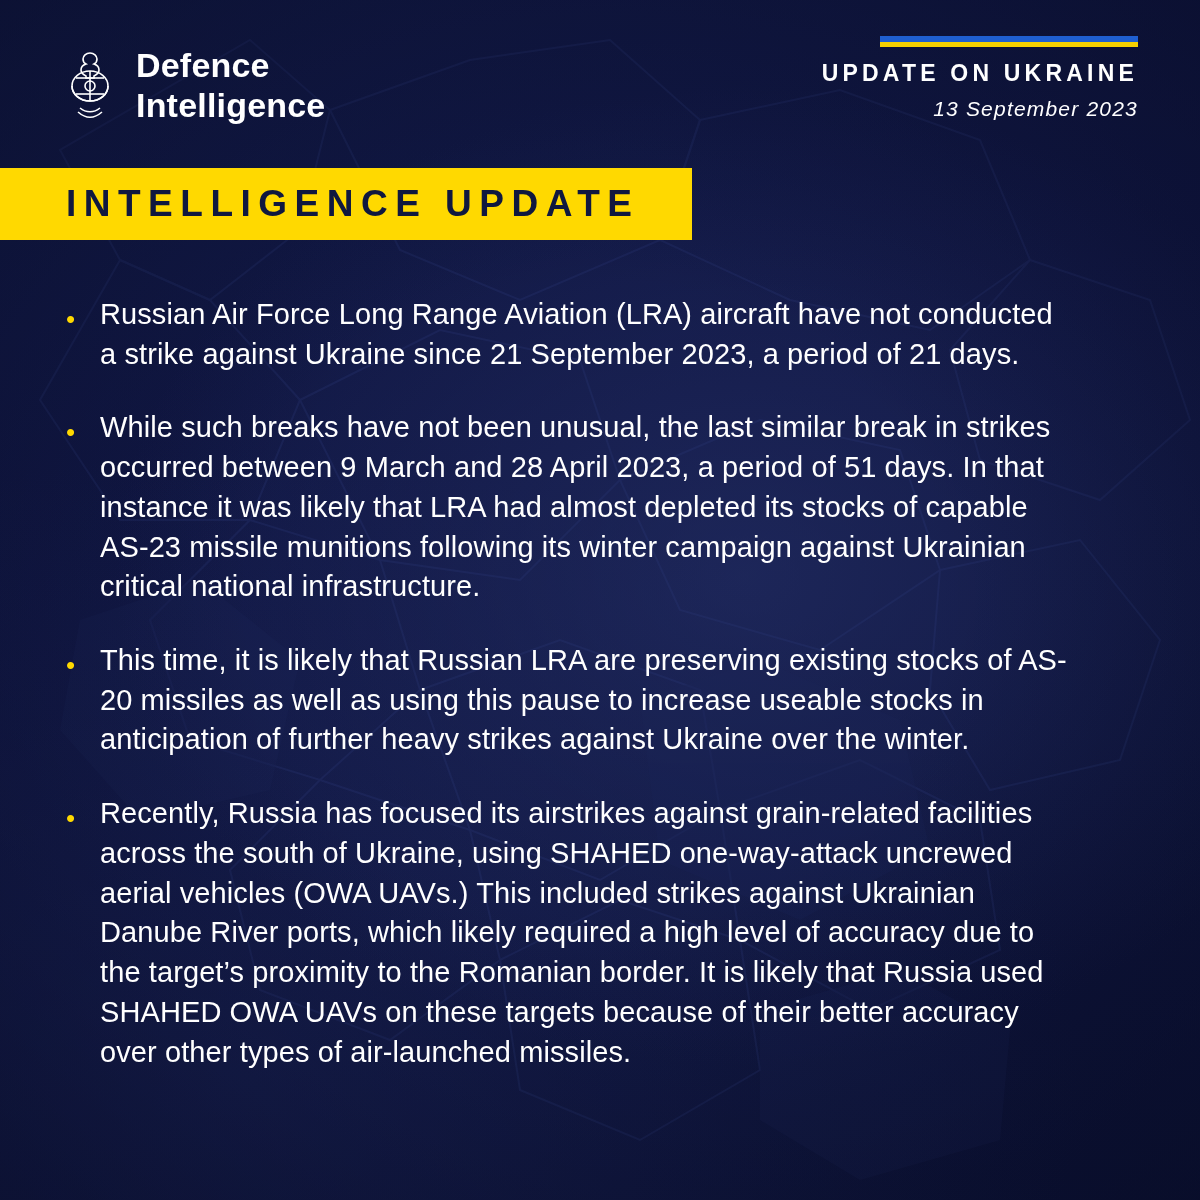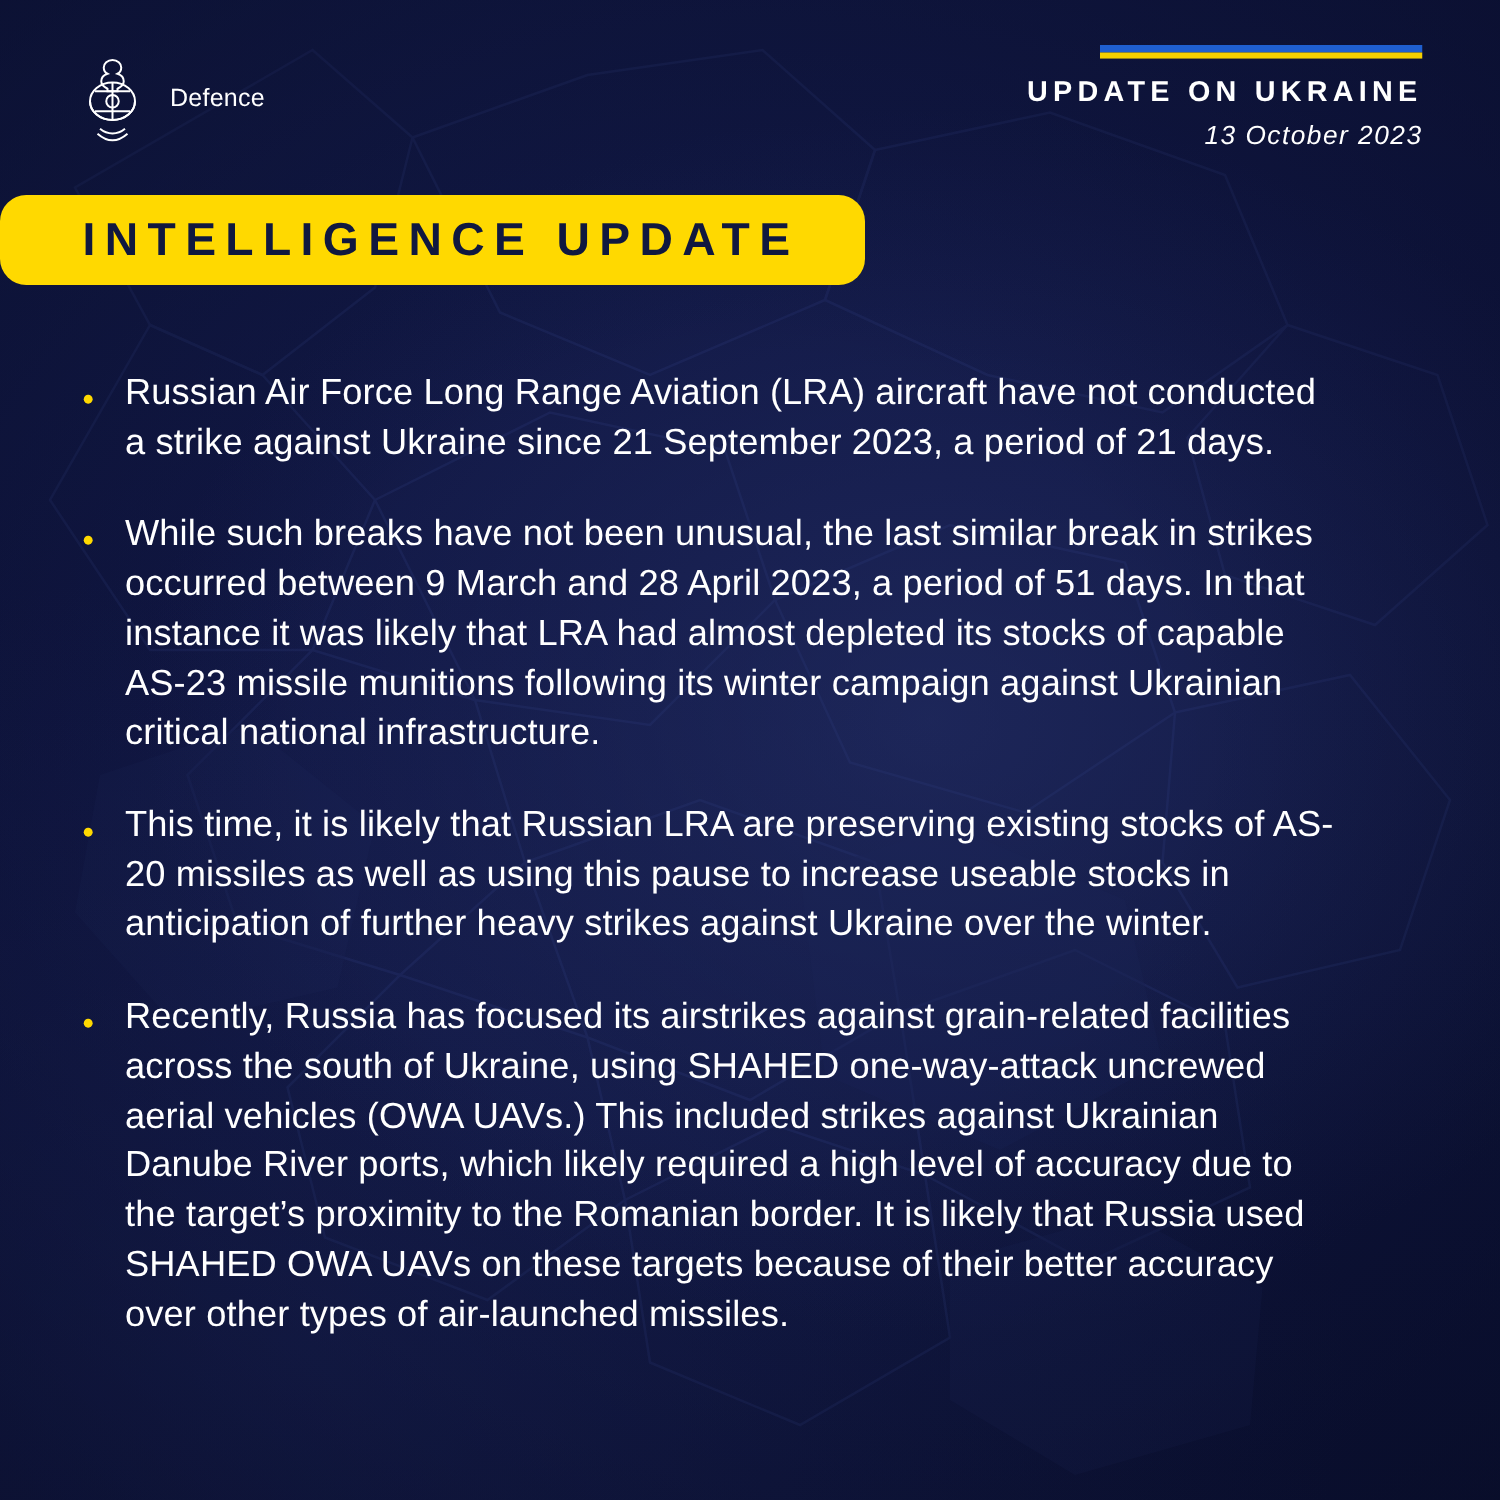--- a/index.html
+++ b/index.html
@@ -48,23 +48,23 @@
     display: flex;
     align-items: center;
     gap: 18px;
   }
   .crest {
     width: 56px;
     height: 70px;
     flex: none;
   }
   .brand-text {
-    font-size: 20px;
+    font-size: 34px;
     line-height: 1.18;
-    font-weight: normal;
+    font-weight: bold;
     letter-spacing: 0.2px;
     color: #ffffff;
   }
   .flagbar {
     position: absolute;
     right: 62px;
     top: 36px;
     width: 258px;
     height: 11px;
     display: flex;
@@ -91,27 +91,26 @@
     font-size: 21px;
     font-style: italic;
     letter-spacing: 1.2px;
     color: #ffffff;
   }
 
   
   .banner {
     position: absolute;
     left: 0;
-    top: 156px;
+    top: 168px;
     height: 72px;
     background: #ffd900;
     display: flex;
     align-items: center;
     padding: 0 52px 0 66px;
-    border-radius: 21px;
   }
   .banner-text {
     color: #10183f;
     font-size: 37px;
     font-weight: bold;
     letter-spacing: 7.5px;
   }
 
   
   .content {
@@ -185,31 +184,32 @@
           <path d="M28 21 l0 30"></path>
           <path d="M14 28 l28 0"></path>
           <path d="M14 44 l28 0"></path>
           <path d="M18 58 c6 5 14 5 20 0"></path>
           <path d="M16 62 c8 7 16 7 24 0"></path>
         </g>
         <circle cx="28" cy="36" r="5" fill="none" stroke="#ffffff" stroke-width="1.6"></circle>
       </svg>
       <div class="brand-text">
         <div>Defence</div>
+        <div>Intelligence</div>
       </div>
     </div>
 
     <div class="flagbar">
       <div class="blue"></div>
       <div class="yellow"></div>
     </div>
 
     <div class="header-right">
       <div class="update-title">UPDATE ON UKRAINE</div>
-      <div class="update-date">13 October 2023</div>
+      <div class="update-date">13 September 2023</div>
     </div>
   </div>
 
   <div class="banner">
     <div class="banner-text">INTELLIGENCE UPDATE</div>
   </div>
 
   <div class="content">
 
     <div class="bullet-row">

